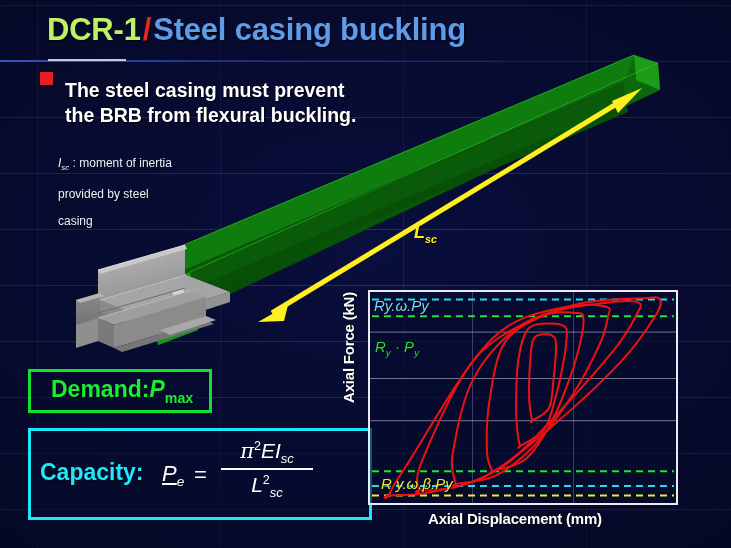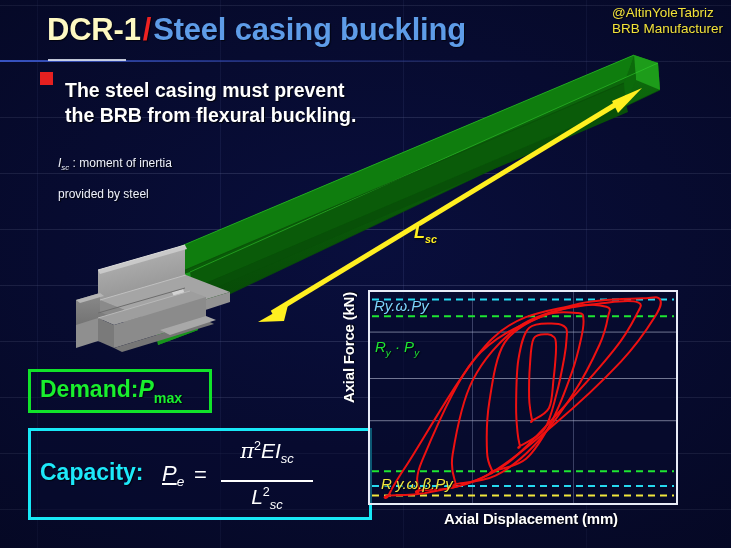--- a/index.html
+++ b/index.html
@@ -53,21 +53,21 @@
   .title {
     position: absolute;
     left: 47px;
     top: 12px;
     font-size: 31px;
     font-weight: bold;
     letter-spacing: -0.2px;
     white-space: nowrap;
     text-shadow: 1px 1px 1px rgba(0,0,0,0.7);
   }
-  .t-yellow { color: #fef9c3; }
+  .t-yellow { color: #bef264; }
   .t-red    { color: #ee2222; padding: 0 2px; }
   .t-blue   { color: #5e9ce8; }
 
   .watermark {
     position: absolute;
     right: 8px;
     top: 5px;
     text-align: left;
     color: #f2e23a;
     font-size: 13.5px;
@@ -134,21 +134,21 @@
     border: 3px solid #11e32a;
     box-sizing: border-box;
     display: flex;
     align-items: center;
     background: rgba(7,11,48,0.55);
   }
   .demand-text {
     color: #19ef2e;
     font-size: 23px;
     font-weight: bold;
-    padding-left: 9px;
+    padding-left: 20px;
     white-space: nowrap;
     text-shadow: 1px 1px 1px rgba(0,0,0,0.7);
   }
   .demand-text .var { font-style: italic; }
   .demand-text .sub-r { font-size: 0.62em; vertical-align: sub; font-style: normal; }
 
   
   .capacity-box {
     position: absolute;
     left: 28px;
@@ -190,21 +190,21 @@
   .frac {
     position: absolute;
     left: 190px;
     top: 8px;
     width: 92px;
     text-align: center;
     color: #ffffff;
     font-size: 21px;
     font-style: italic;
   }
-  .frac .num { display: block; padding-bottom: 13px; white-space: nowrap; }
+  .frac .num { display: block; padding-bottom: 1px; white-space: nowrap; }
   .frac .bar { display: block; height: 2px; background: #ffffff; margin: 1px 0 2px 0; }
   .frac .den { display: block; padding-top: 1px; white-space: nowrap; text-align: center; }
   .frac .sub { font-size: 0.62em; vertical-align: sub; }
   .frac .sup { font-size: 0.60em; vertical-align: super; font-style: normal; }
   .frac .pi { font-family: "DejaVu Serif", serif; font-style: italic; }
 
   
   .chart-wrap {
     position: absolute;
     left: 330px;
@@ -231,21 +231,21 @@
     text-align: center;
     transform: rotate(-90deg);
     color: #ffffff;
     font-size: 15px;
     font-weight: bold;
     letter-spacing: -0.2px;
     text-shadow: 1px 1px 1px rgba(0,0,0,0.8);
   }
   .x-axis-title {
     position: absolute;
-    left: 46px;
+    left: 30px;
     top: 225px;
     width: 310px;
     text-align: center;
     color: #ffffff;
     font-size: 15px;
     font-weight: bold;
     letter-spacing: -0.2px;
     text-shadow: 1px 1px 1px rgba(0,0,0,0.8);
   }
   .thr-label {
@@ -268,34 +268,31 @@
   <div class="bg-base"></div>
   <div class="bg-grid"></div>
   <div class="bg-vignette"></div>
 
   <div class="title">
     <span class="t-yellow">DCR-1</span><span class="t-red">/</span><span class="t-blue">Steel casing buckling</span>
   </div>
   <div class="title-rule"></div>
   <div class="title-rule-white"></div>
 
-  <div class="watermark">
-    <div>@AltinYoleTabriz</div>
-    <div>BRB Manufacturer</div>
-  </div>
 
   <div class="bullet-square"></div>
   <div class="bullet-text">
     <div>The steel casing must prevent</div>
     <div>the BRB from flexural buckling.</div>
   </div>
 
   <div class="inertia-note">
     <div><span class="sym">I</span><span class="sub">sc</span><span> : moment of inertia</span></div>
     <div>provided by steel</div>
+    <div>casing</div>
   </div>
 
   <svg class="model" viewBox="0 0 731 548">
     <defs>
       <linearGradient id="gTop" x1="0" y1="0" x2="0.25" y2="1">
         <stop offset="0%" stop-color="#1c9a19"></stop>
         <stop offset="100%" stop-color="#0e6f0d"></stop>
       </linearGradient>
       <linearGradient id="gSide" x1="0" y1="0" x2="0" y2="1">
         <stop offset="0%" stop-color="#0d6a0c"></stop>

